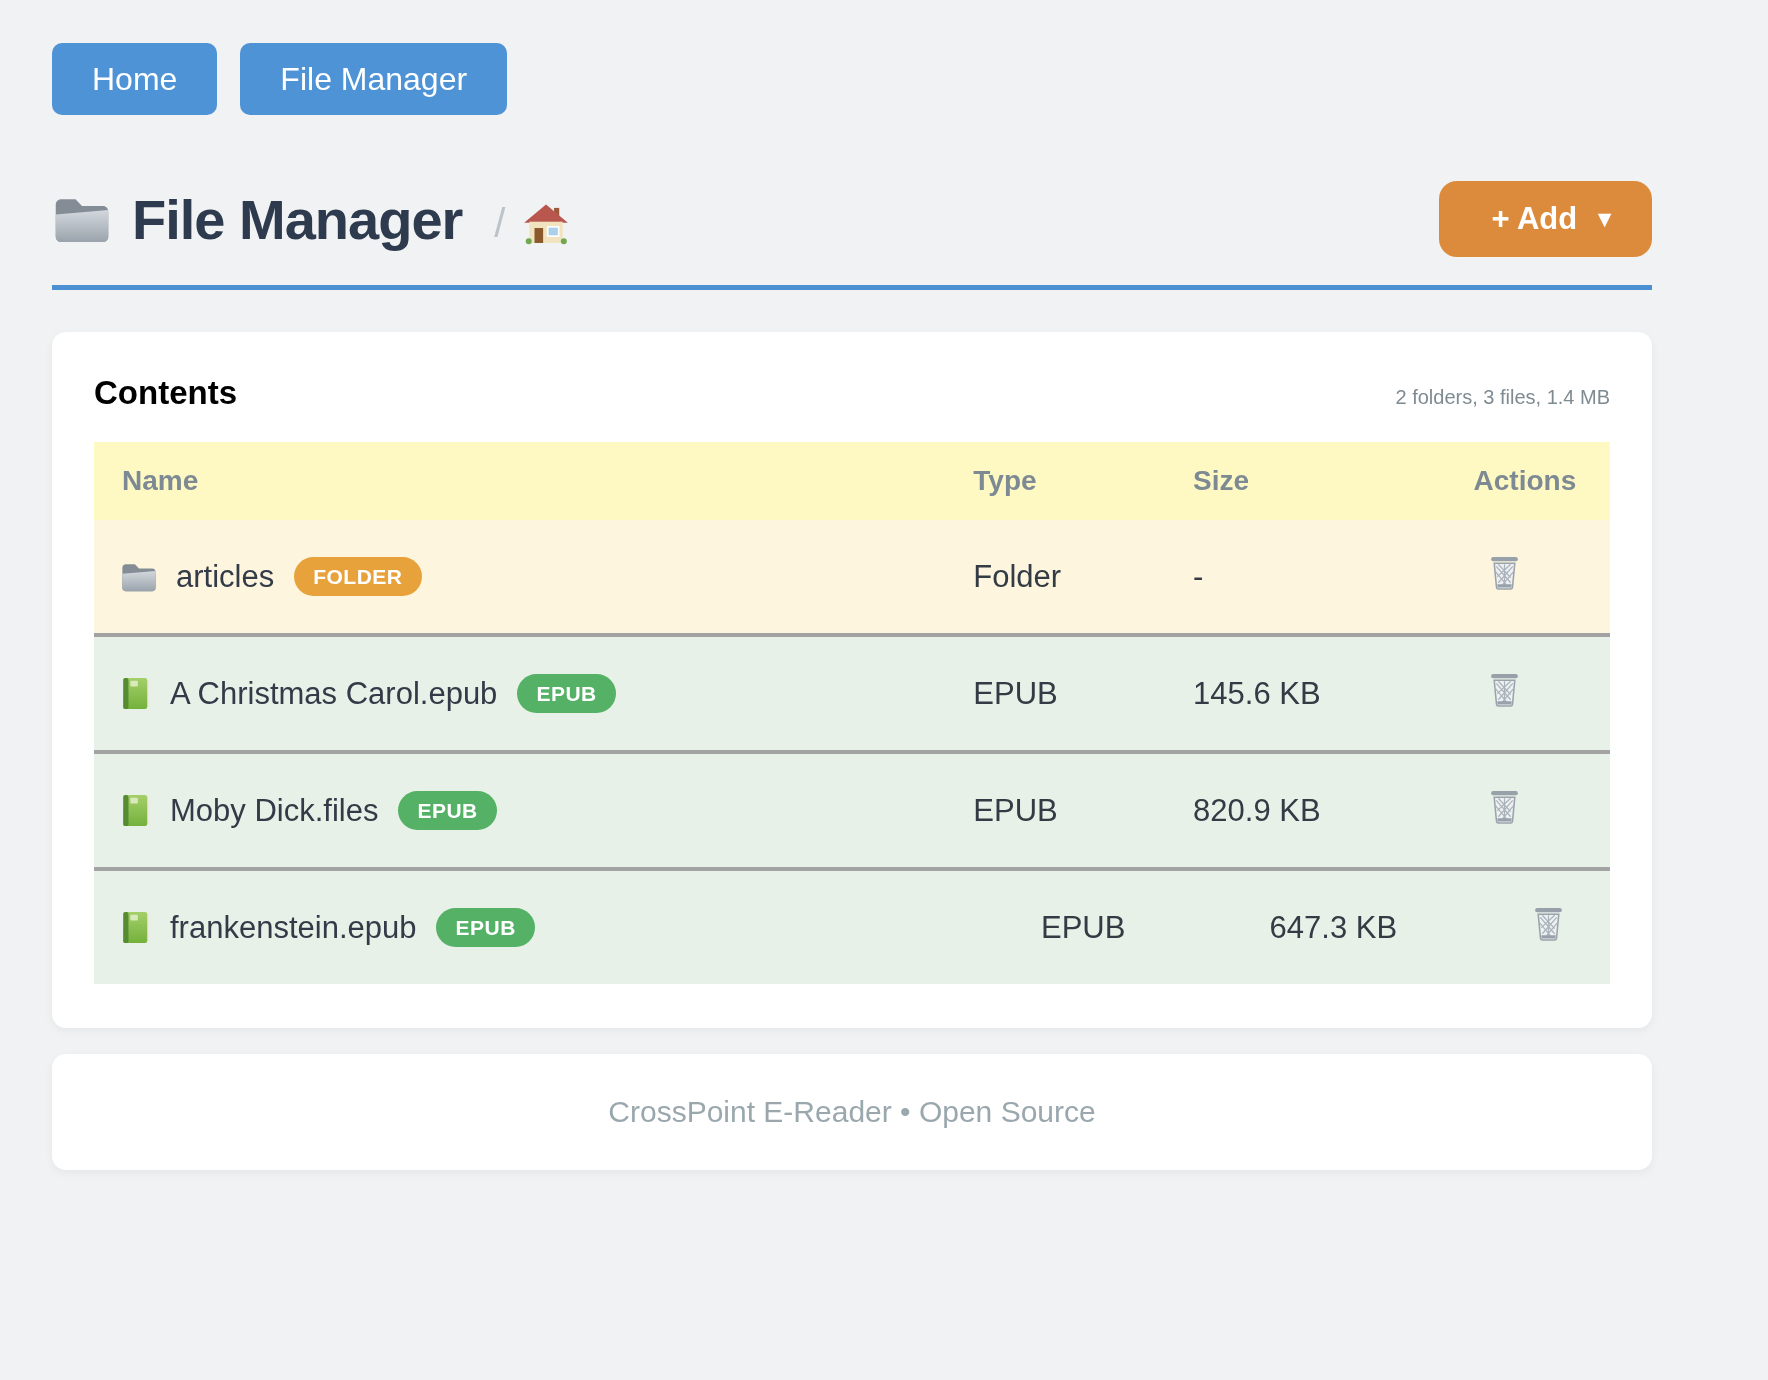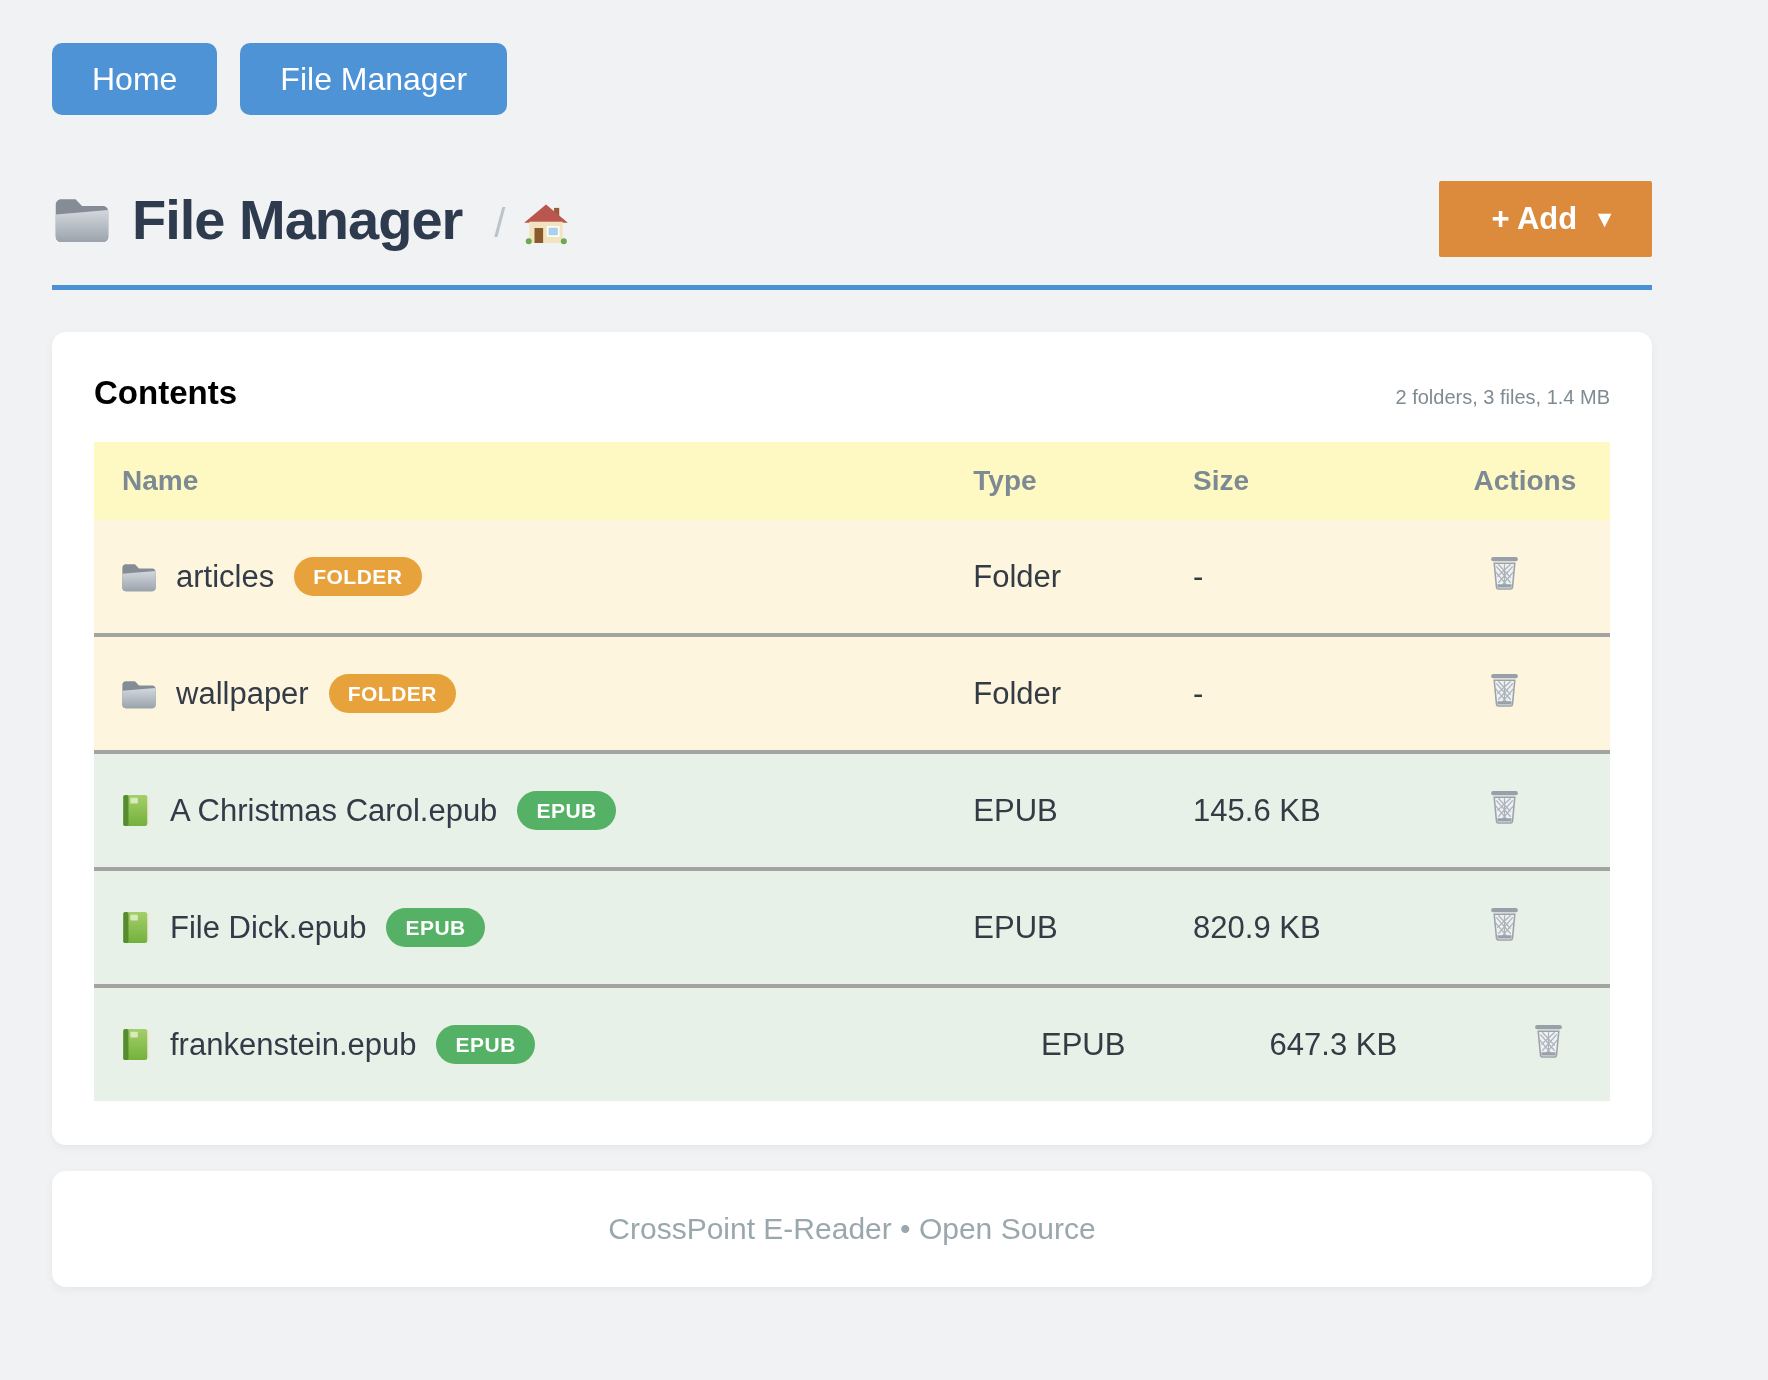--- a/index.html
+++ b/index.html
@@ -37,21 +37,21 @@
   .ic-title-folder { width: 60px; height: 51px; margin-right: 20px; }
   h1.page-title { font-size: 56px; font-weight: 700; color: #2e3a4d; letter-spacing: -1px; }
   .crumb-sep { font-size: 40px; color: #bcc3c9; margin: 8px 0 0 32px; font-weight: 300; }
   .crumb-home { margin: 10px 0 0 18px; display: inline-flex; text-decoration: none; cursor: pointer; }
   .ic-house { width: 46px; height: 44px; }
 
   .btn-add {
     background: #dc8a3c;
     color: #fff;
     border: none;
-    border-radius: 2px;
+    border-radius: 18px;
     height: 76px;
     padding: 0 36px;
     font-family: "Liberation Sans", sans-serif;
     font-size: 31px;
     font-weight: 700;
     display: inline-flex;
     align-items: center;
     gap: 16px;
     cursor: pointer;
   }
@@ -222,104 +222,84 @@
           <td>-</td>
           <td>
             <button class="trash-btn">
               <svg class="ic-trash">
                   <use href="#sym-trash"></use>
                 </svg>
             </button>
           </td>
         </tr>
 
-        <tr class="row-folder">
+
+        <tr class="row-epub">
           <td>
             <span class="name-cell-inner">
-              <svg class="ic-row">
-                  <use href="#sym-folder"></use>
-                </svg>
-              <a class="item-name">wallpaper</a>
-              <span class="badge badge-folder">FOLDER</span>
+              <svg class="ic-row ic-book">
+                  <use href="#sym-book"></use>
+                </svg>
+              <a class="item-name">A Christmas Carol.epub</a>
+              <span class="badge badge-epub">EPUB</span>
             </span>
           </td>
-          <td>Folder</td>
-          <td>-</td>
+          <td>EPUB</td>
+          <td>145.6 KB</td>
           <td>
             <button class="trash-btn">
               <svg class="ic-trash">
                   <use href="#sym-trash"></use>
                 </svg>
             </button>
           </td>
         </tr>
 
         <tr class="row-epub">
           <td>
             <span class="name-cell-inner">
               <svg class="ic-row ic-book">
                   <use href="#sym-book"></use>
                 </svg>
-              <a class="item-name">A Christmas Carol.epub</a>
+              <a class="item-name">Moby Dick.files</a>
               <span class="badge badge-epub">EPUB</span>
             </span>
           </td>
           <td>EPUB</td>
-          <td>145.6 KB</td>
+          <td>820.9 KB</td>
           <td>
             <button class="trash-btn">
               <svg class="ic-trash">
                   <use href="#sym-trash"></use>
                 </svg>
             </button>
           </td>
         </tr>
 
         <tr class="row-epub">
           <td>
             <span class="name-cell-inner">
               <svg class="ic-row ic-book">
                   <use href="#sym-book"></use>
                 </svg>
-              <a class="item-name">File Dick.epub</a>
+              <a class="item-name">frankenstein.epub</a>
               <span class="badge badge-epub">EPUB</span>
             </span>
           </td>
           <td>EPUB</td>
-          <td>820.9 KB</td>
+          <td>647.3 KB</td>
           <td>
             <button class="trash-btn">
               <svg class="ic-trash">
                   <use href="#sym-trash"></use>
                 </svg>
             </button>
           </td>
         </tr>
 
-        <tr class="row-epub">
-          <td>
-            <span class="name-cell-inner">
-              <svg class="ic-row ic-book">
-                  <use href="#sym-book"></use>
-                </svg>
-              <a class="item-name">frankenstein.epub</a>
-              <span class="badge badge-epub">EPUB</span>
-            </span>
-          </td>
-          <td>EPUB</td>
-          <td>647.3 KB</td>
-          <td>
-            <button class="trash-btn">
-              <svg class="ic-trash">
-                  <use href="#sym-trash"></use>
-                </svg>
-            </button>
-          </td>
-        </tr>
-
       </tbody>
     </table>
   </section>
 
   <footer class="card footer-card">
     <span class="footer-text">CrossPoint E-Reader • Open Source</span>
   </footer>
 
 </div>
 

